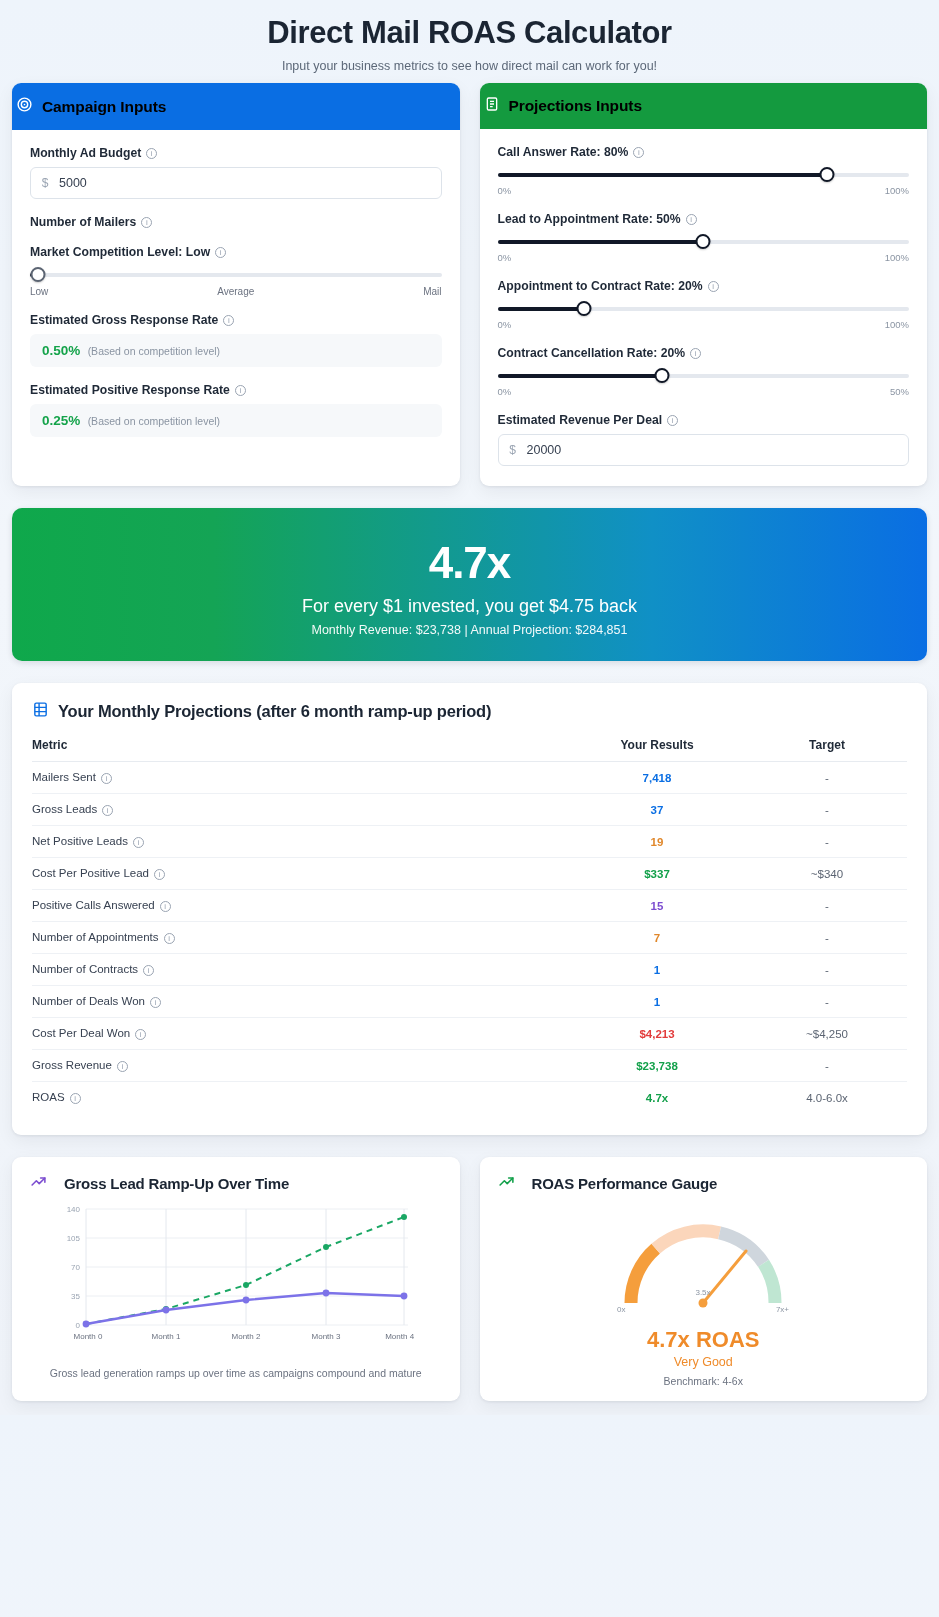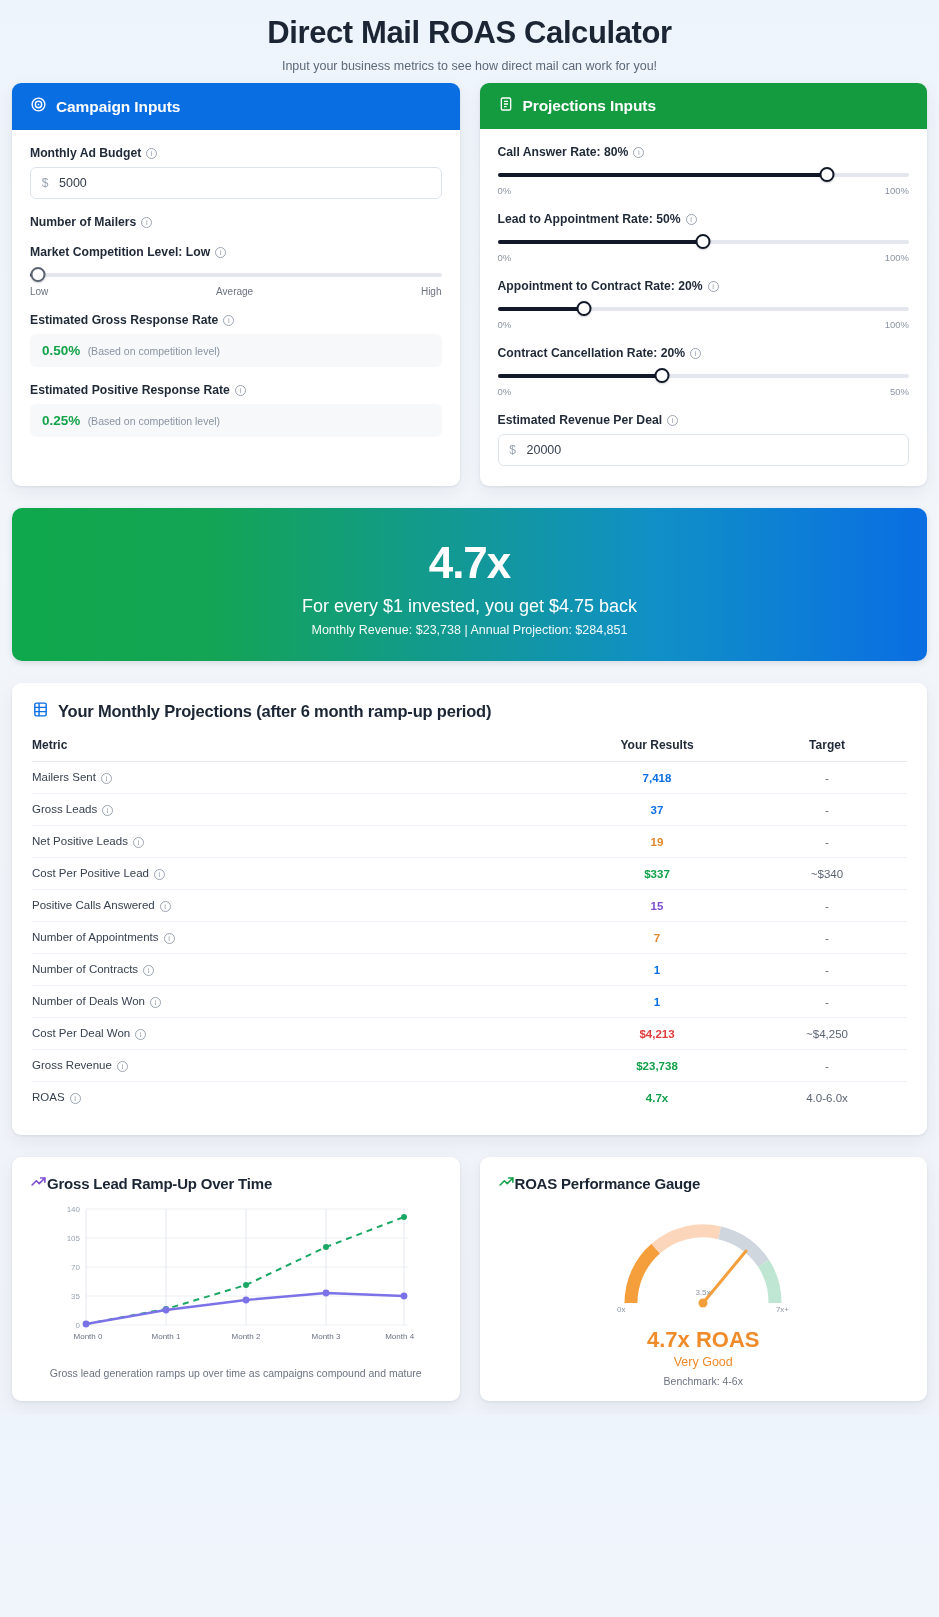--- a/index.html
+++ b/index.html
@@ -36,22 +36,22 @@
     border-radius: 9px;
     box-shadow: 0 1px 3px rgba(16,24,40,.08), 0 6px 18px rgba(16,24,40,.06);
     overflow: hidden;
   }
   .col { flex: 1 1 0; min-width: 0; }
 
   .card-head {
     display: flex;
     align-items: center;
     gap: 9px;
-    padding: 13px 18px;
-    color: #ffffff;
+    padding: 13px 4px;
+    color: #000000;
     font-size: 15.5px;
     font-weight: bold;
     letter-spacing: -0.1px;
   }
   .head-blue { background: #0a6ee3; }
   .head-green { background: #149a3f; }
   .card-body { padding: 16px 18px 20px; }
 
   .field { margin-bottom: 16px; }
   .field:last-child { margin-bottom: 0; }
@@ -203,21 +203,21 @@
 
   
   .bottom { display: flex; gap: 20px; margin-top: 22px; }
   .chart-card {
     background: #fff; border-radius: 9px;
     box-shadow: 0 1px 3px rgba(16,24,40,.08), 0 6px 18px rgba(16,24,40,.06);
     padding: 16px 18px 14px;
     flex: 1 1 0; min-width: 0;
   }
   .chart-title {
-    display: flex; align-items: center; gap: 0;
+    display: flex; align-items: center; gap: 17px;
     font-size: 15px; font-weight: bold; color: #1b2533; letter-spacing: -0.2px;
   }
   .chart-foot { font-size: 10.5px; color: #6b7280; text-align: center; margin-top: 10px; }
 
   .gauge-wrap { text-align: center; margin-top: 22px; }
   .gauge-value { font-size: 22px; font-weight: bold; color: #ef8b2a; margin-top: 8px; }
   .gauge-label { font-size: 12.5px; color: #ef8b2a; margin-top: 2px; }
   .gauge-bench { font-size: 10.5px; color: #6b7280; margin-top: 6px; }
 </style>
 </head>
@@ -269,21 +269,21 @@
             <span class="info">i</span>
           </div>
           <div class="slider">
             <div class="track"></div>
             <div class="fill" style="width:2%"></div>
             <div class="thumb gray" style="left:2%"></div>
           </div>
           <div class="scale3">
             <span>Low</span>
             <span>Average</span>
-            <span>High</span>
+            <span>Mail</span>
           </div>
         </div>
 
         <div class="field">
           <div class="flabel">
             <span>Estimated Gross Response Rate</span>
             <span class="info">i</span>
           </div>
           <div class="readout">
             <span class="big green">0.50%</span>

